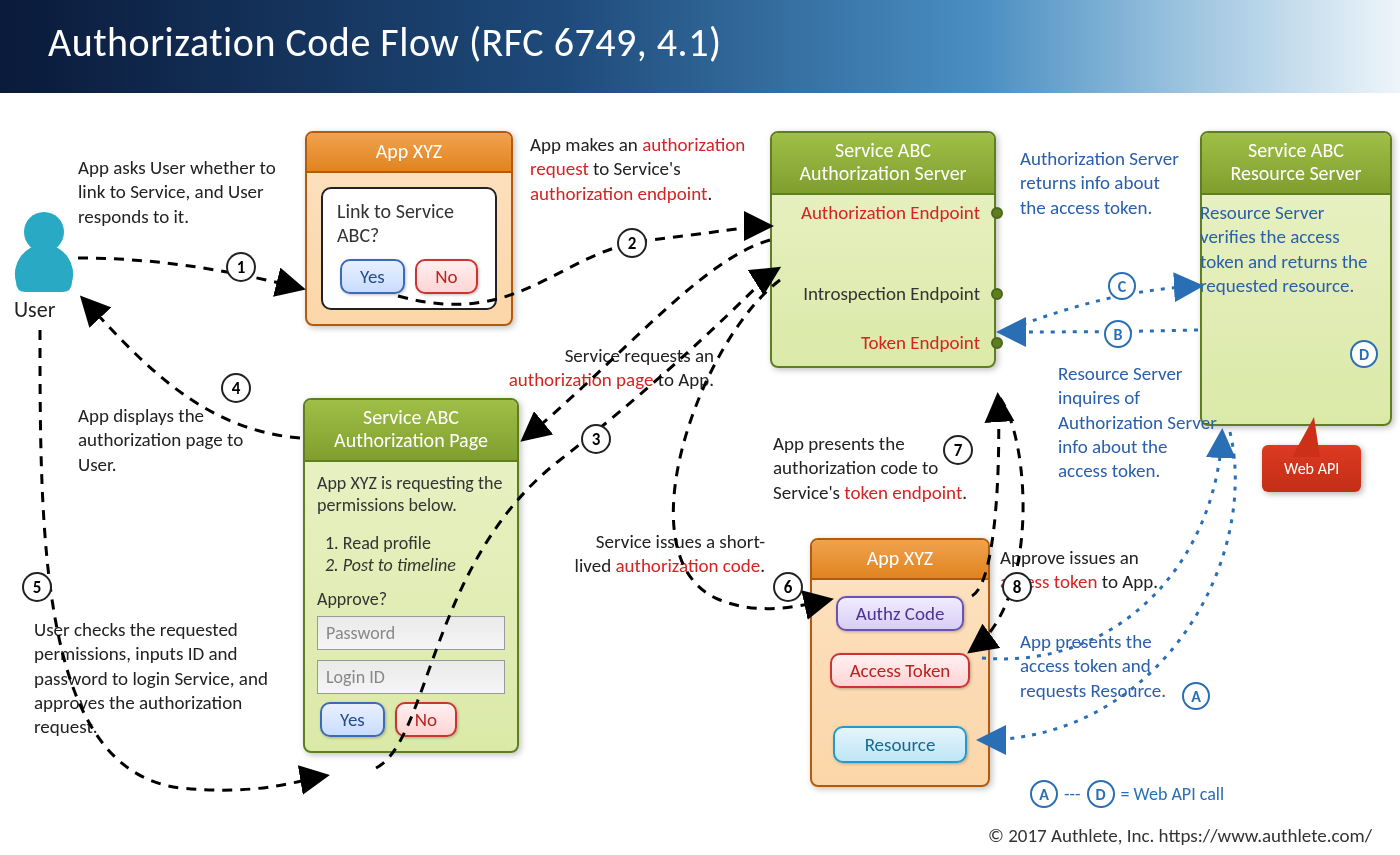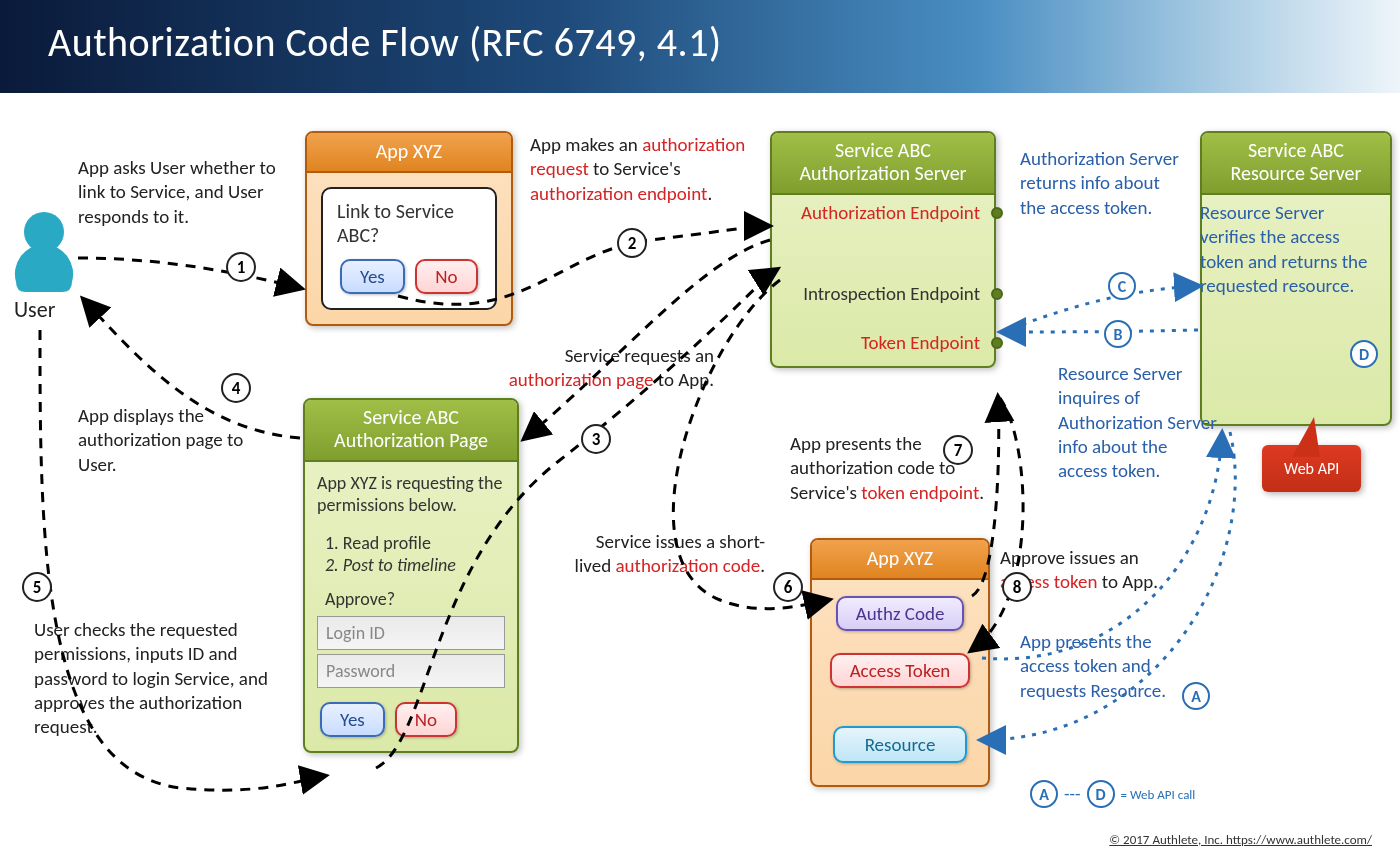--- a/index.html
+++ b/index.html
@@ -38,21 +38,21 @@
   .ep-dot { position:absolute; right:-9px; top:50%; transform:translateY(-50%); width:12px; height:12px; background:#5e7e1f; border:2px solid #4d671a; border-radius:50%; }
 
   .user-icon { position:absolute; color:#26a3bf; }
   .user-label { position:absolute; font-size:22px; color:#222; }
 
   .textfield { background:linear-gradient(#eaeaea,#f5f5f5); border:1px solid #999; padding:5px 8px; color:#888; font-size:18px; text-align:left; margin:4px 0; }
 
   .callout { position:absolute; }
   .callout .bubble { background:linear-gradient(#dd3a20,#c22e17); color:#fff; padding:14px 22px; font-size:16px; border-radius:6px; box-shadow:2px 2px 6px rgba(0,0,0,.3); }
 
-  .footer { position:absolute; right:28px; bottom:8px; font-size:13px; color:#333;text-decoration:underline; }
+  .footer { position:absolute; right:28px; bottom:8px; font-size:19px; color:#333; }
 
   svg.arrows { position:absolute; inset:0; width:1400px; height:855px; pointer-events:none; }
   .dash { stroke:#000; stroke-width:3; stroke-dasharray:10 8; fill:none; }
   .dotb { stroke:#2a6fb5; stroke-width:3; stroke-dasharray:4 7; fill:none; }
   marker path{ }
 </style>
 </head>
 <body>
 
 <div class="canvas">
@@ -77,23 +77,23 @@
       </div>
     </div>
   </div>
 
   <div class="box green" style="left:303px; top:398px; width:216px;">
     <div class="box-header" style="line-height:1.15;">Service ABC Authorization Page</div>
     <div class="box-body" style="text-align:left; font-size:18px;">
       <div style="margin-bottom:16px;">App XYZ is requesting the permissions below.</div>
       <div style="margin-left:8px;">1. Read profile</div>
       <div style="margin-left:8px; margin-bottom:12px;font-style:italic;">2. Post to timeline</div>
-      <div style="margin-bottom:6px;margin-left:8px;">Approve?</div>
+      <div style="margin-bottom:6px;">Approve?</div>
+      <div class="textfield" style="margin-bottom:10px;">Password</div>
       <div class="textfield">Login ID</div>
-      <div class="textfield" style="margin-bottom:10px;">Password</div>
       <span class="pill pill-blue">Yes</span>
       <span class="pill pill-red">No</span>
     </div>
   </div>
 
   <div class="box green" style="left:770px; top:131px; width:226px;">
     <div class="box-header" style="line-height:1.15;">Service ABC Authorization Server</div>
     <div class="box-body" style="padding:0;">
       <div class="ep"><span class="r">Authorization Endpoint</span><span class="ep-dot"></span></div>
       <div style="height:46px;"></div>
@@ -124,21 +124,21 @@
       </svg>
     <div class="bubble">Web API</div>
   </div>
 
   <div class="note" style="left:530px; top:133px; width:230px;"><span>App makes an </span><span class="r">authorization request</span><span> to Service's </span><span class="r">authorization endpoint</span><span>.</span></div>
   <div class="note" style="left:78px; top:156px; width:220px;">App asks User whether to link to Service, and User responds to it.</div>
   <div class="note" style="left:504px; top:344px; width:210px; text-align:right;"><span>Service requests an </span><span class="r">authorization page</span><span> to App.</span></div>
   <div class="note" style="left:78px; top:404px; width:180px;">App displays the authorization page to User.</div>
   <div class="note" style="left:565px; top:530px; width:200px; text-align:right;"><span>Service issues a short-lived </span><span class="r">authorization code</span><span>.</span></div>
   <div class="note" style="left:34px; top:618px; width:250px;">User checks the requested permissions, inputs ID and password to login Service, and approves the authorization request.</div>
-  <div class="note" style="left:790px; top:432px; width:230px;"><span>App presents the authorization code to Service's </span><span class="r">token endpoint</span><span>.</span></div>
+  <div class="note" style="left:773px; top:432px; width:230px;"><span>App presents the authorization code to Service's </span><span class="r">token endpoint</span><span>.</span></div>
   <div class="note" style="left:1000px; top:546px; width:170px;"><span>Approve issues an </span><span class="r">access token</span><span> to App.</span></div>
   <div class="note blue" style="left:1020px; top:630px; width:170px;">App presents the access token and requests Resource.</div>
   <div class="note blue" style="left:1026px; top:362px; width:160px;margin-left:32px;">Resource Server inquires of Authorization Server info about the access token.</div>
   <div class="note blue" style="left:1020px; top:147px; width:160px;">Authorization Server returns info about the access token.</div>
   <div class="note blue" style="left:1200px; top:201px; width:182px;">Resource Server verifies the access token and returns the requested resource.</div>
 
   <div class="step" style="left:226px; top:252px;">1</div>
   <div class="step" style="left:617px; top:228px;">2</div>
   <div class="step" style="left:581px; top:424px;">3</div>
   <div class="step" style="left:221px; top:373px;">4</div>
@@ -148,21 +148,21 @@
   <div class="step" style="left:1002px; top:572px;">8</div>
   <div class="stepL" style="left:1182px; top:682px;">A</div>
   <div class="stepL" style="left:1104px; top:320px;">B</div>
   <div class="stepL" style="left:1108px; top:272px;">C</div>
   <div class="stepL" style="left:1350px; top:340px;">D</div>
 
   <div style="position:absolute; left:1030px; top:780px; display:flex; align-items:center; gap:6px;">
     <div class="stepL" style="position:static;">A</div>
     <span style="color:#2a6fb5; font-size:18px;">---</span>
     <div class="stepL" style="position:static;">D</div>
-    <span style="color:#2a6fb5; font-size:13px;"> = Web API call</span>
+    <span style="color:#2a6fb5; font-size:18px;"> = Web API call</span>
   </div>
 
   <svg class="arrows">
     <defs>
       <marker id="ahB" markerWidth="10" markerHeight="10" refX="8" refY="5" orient="auto">
           <path d="M0,0 L10,5 L0,10 Z" fill="#000"></path>
         </marker>
       <marker id="ahBl" markerWidth="10" markerHeight="10" refX="8" refY="5" orient="auto">
           <path d="M0,0 L10,5 L0,10 Z" fill="#2a6fb5"></path>
         </marker>

